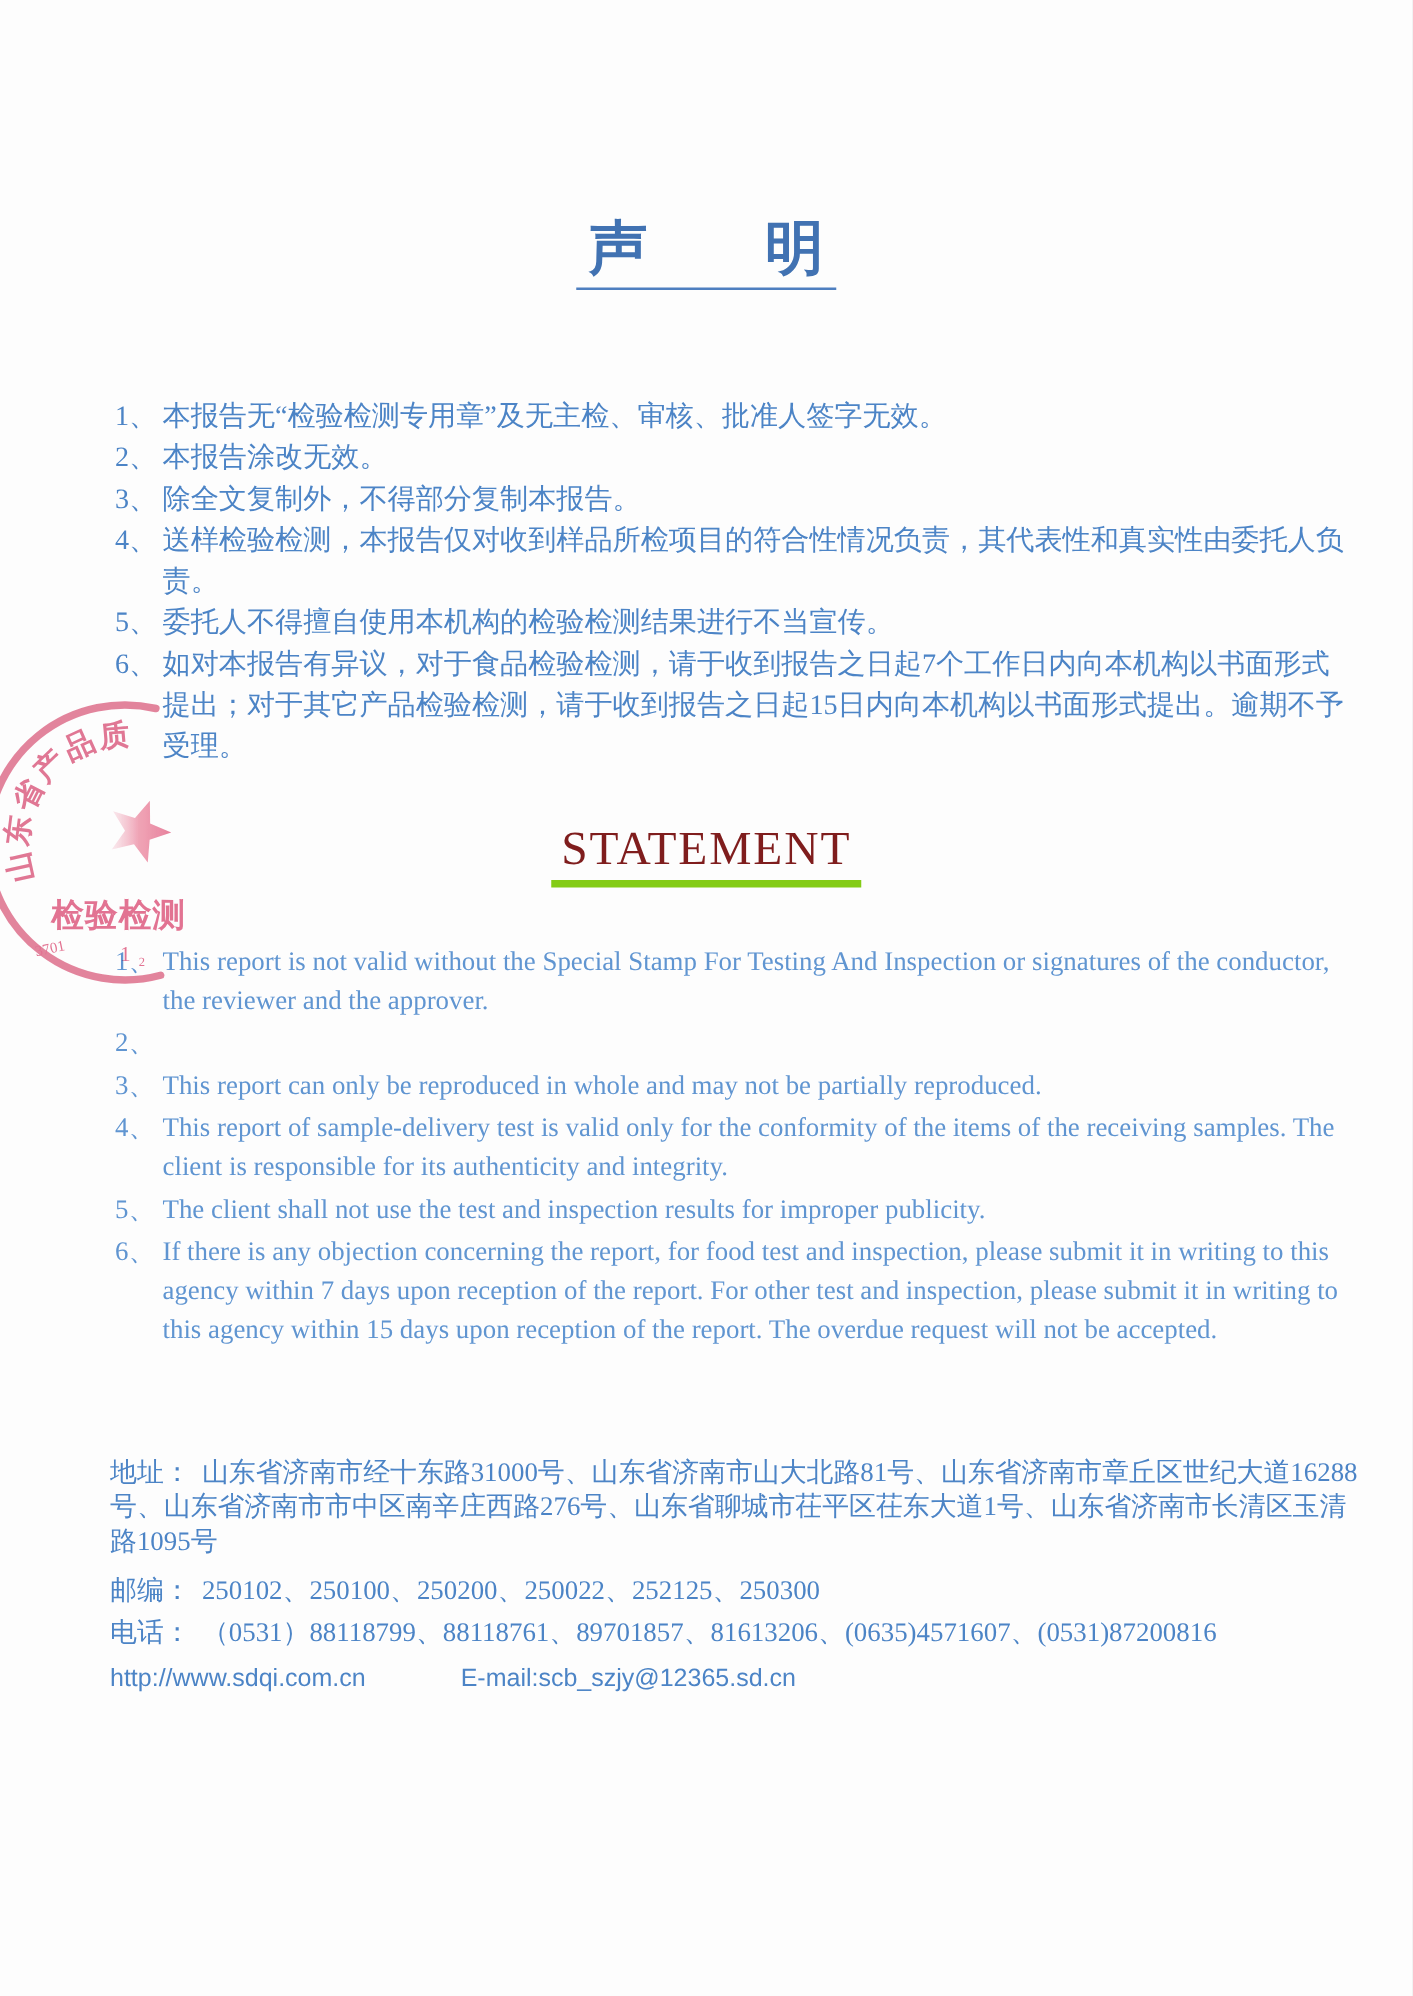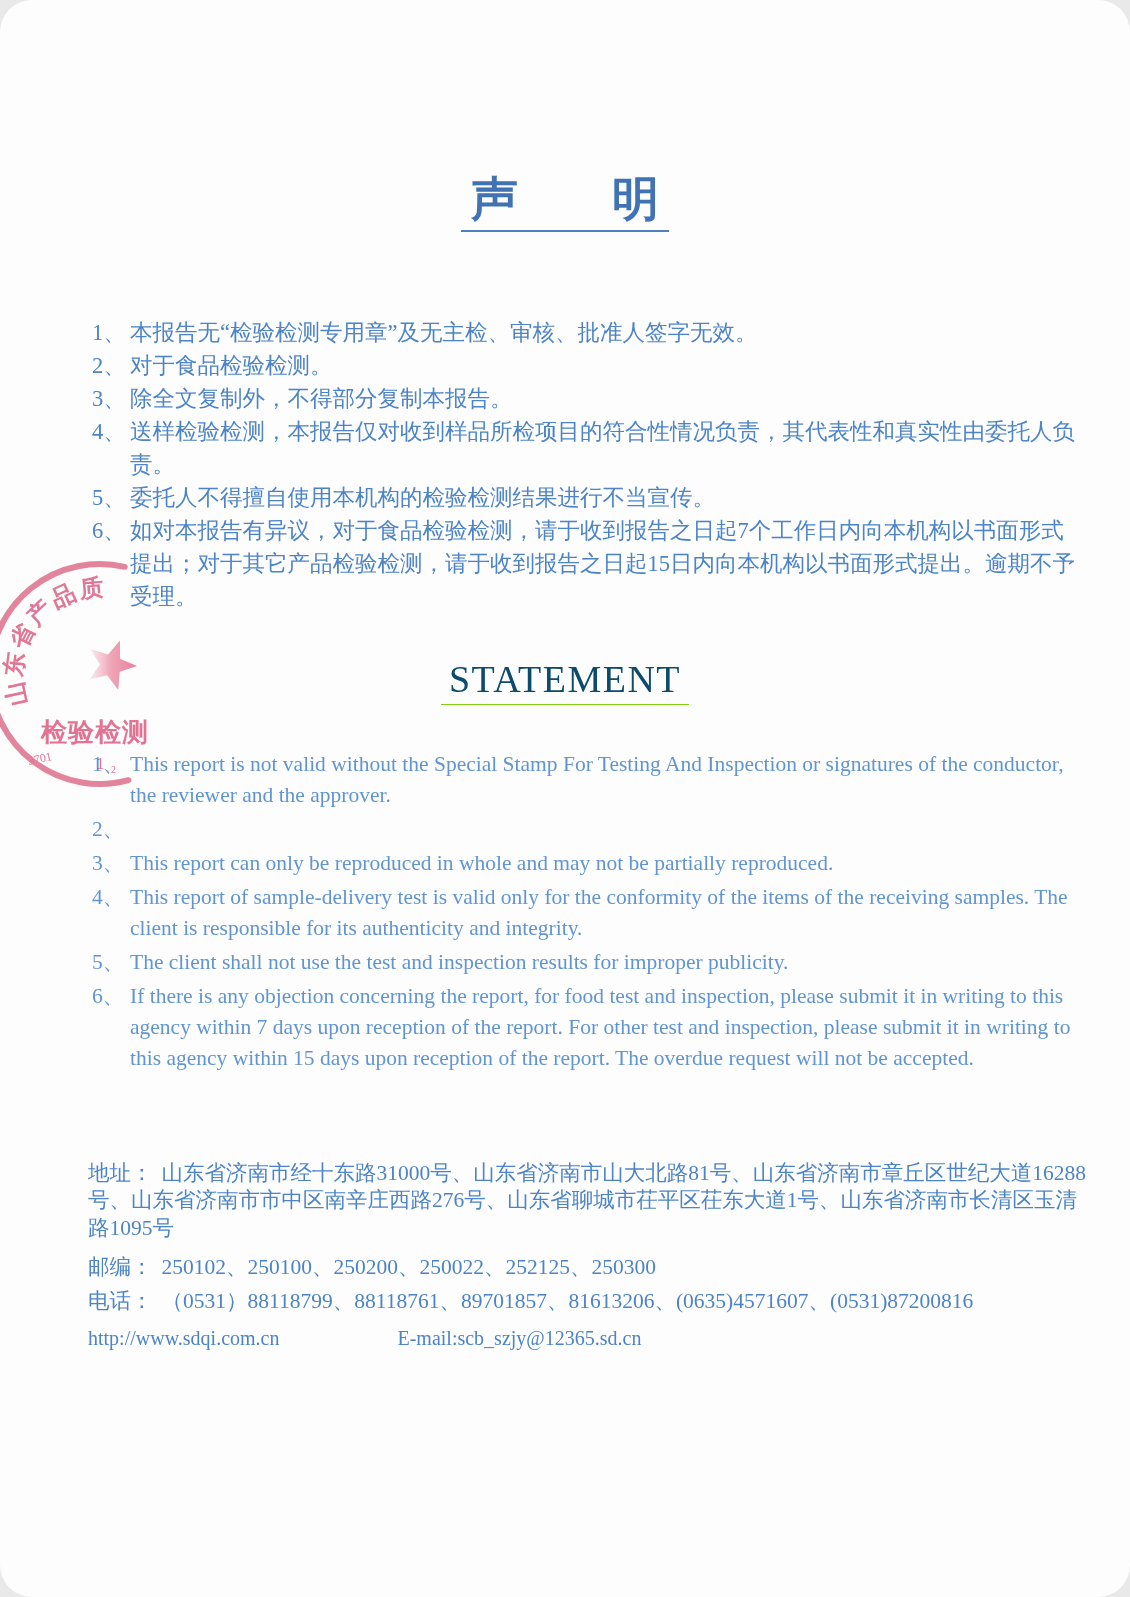--- a/index.html
+++ b/index.html
@@ -1,51 +1,50 @@
 <!DOCTYPE html>
 <html><head>
 <meta charset="utf-8">
 <style>
   html,body{margin:0;padding:0;background:#e9e9e9;}
   .page{
     position:relative;width:1130px;height:1597px;margin:0 auto;
     background:#fdfdfd;overflow:hidden;
     font-family:"Liberation Serif","DejaVu Serif",serif;
-    border-radius:32px;
   }
   
   .title-cn-wrap{padding-top:176px;text-align:center;}
   .title-cn{
     display:inline-block;margin:0;font-size:47px;font-weight:600;
     color:#4172b2;line-height:1;border-bottom:2px solid #4e7fc0;
     padding:0 10px 7px 10px;white-space:pre;
   }
   
   .list{margin:84px 55px 0 92px;}
   .list .row{display:flex;align-items:flex-start;}
   .list .num{flex:0 0 38px;}
   .list-cn{font-size:22.5px;line-height:33px;color:#4c84c6;}
   .list-en{margin-top:44px;margin-right:48px;font-size:21.5px;line-height:31px;color:#6095d1;}
   .list-en .row{margin-bottom:3px;}
   
   .title-en-wrap{text-align:center;margin-top:46px;}
   .title-en{
     display:inline-block;margin:0;font-size:38px;font-weight:500;
-    color:#0c4a6e;border-bottom:1px solid #84cc16;
+    color:#7f1d1d;border-bottom:6px solid #84cc16;
     padding:0 8px 3px 8px;letter-spacing:1.5px;line-height:1.1;
   }
   
   .footer{margin:86px 32px 0 88px;color:#4c84c6;}
   .footer p{margin:0;}
   .footer .addr{font-size:21.5px;line-height:27.5px;margin-bottom:9px;}
   .footer .line{font-size:21.5px;line-height:33.5px;font-family:Liberation Serif, serif;}
   .footer .label{margin-right:9px;}
   .footer .weblinks{
-    display:flex;gap:118px;margin-top:2px;
-    font-family:Liberation Serif, serif;font-size:20px;line-height:36px;
+    display:flex;gap:76px;margin-top:2px;
+    font-family:Liberation Sans, sans-serif;font-size:20px;line-height:36px;
   }
   
   .stamp{
     position:absolute;left:-25px;top:549px;width:250px;height:250px;
     mix-blend-mode:multiply;opacity:0.92;pointer-events:none;
   }
 </style>
 </head>
 <body>
 
@@ -55,21 +54,21 @@
     <h1 class="title-cn">声　　明</h1>
   </div>
 
   <div class="list list-cn">
     <div class="row">
       <span class="num">1、</span>
       <span class="txt">本报告无“检验检测专用章”及无主检、审核、批准人签字无效。</span>
     </div>
     <div class="row">
       <span class="num">2、</span>
-      <span class="txt">对于食品检验检测。</span>
+      <span class="txt">本报告涂改无效。</span>
     </div>
     <div class="row">
       <span class="num">3、</span>
       <span class="txt">除全文复制外，不得部分复制本报告。</span>
     </div>
     <div class="row">
       <span class="num">4、</span>
       <span class="txt">送样检验检测，本报告仅对收到样品所检项目的符合性情况负责，其代表性和真实性由委托人负责。</span>
     </div>
     <div class="row">

